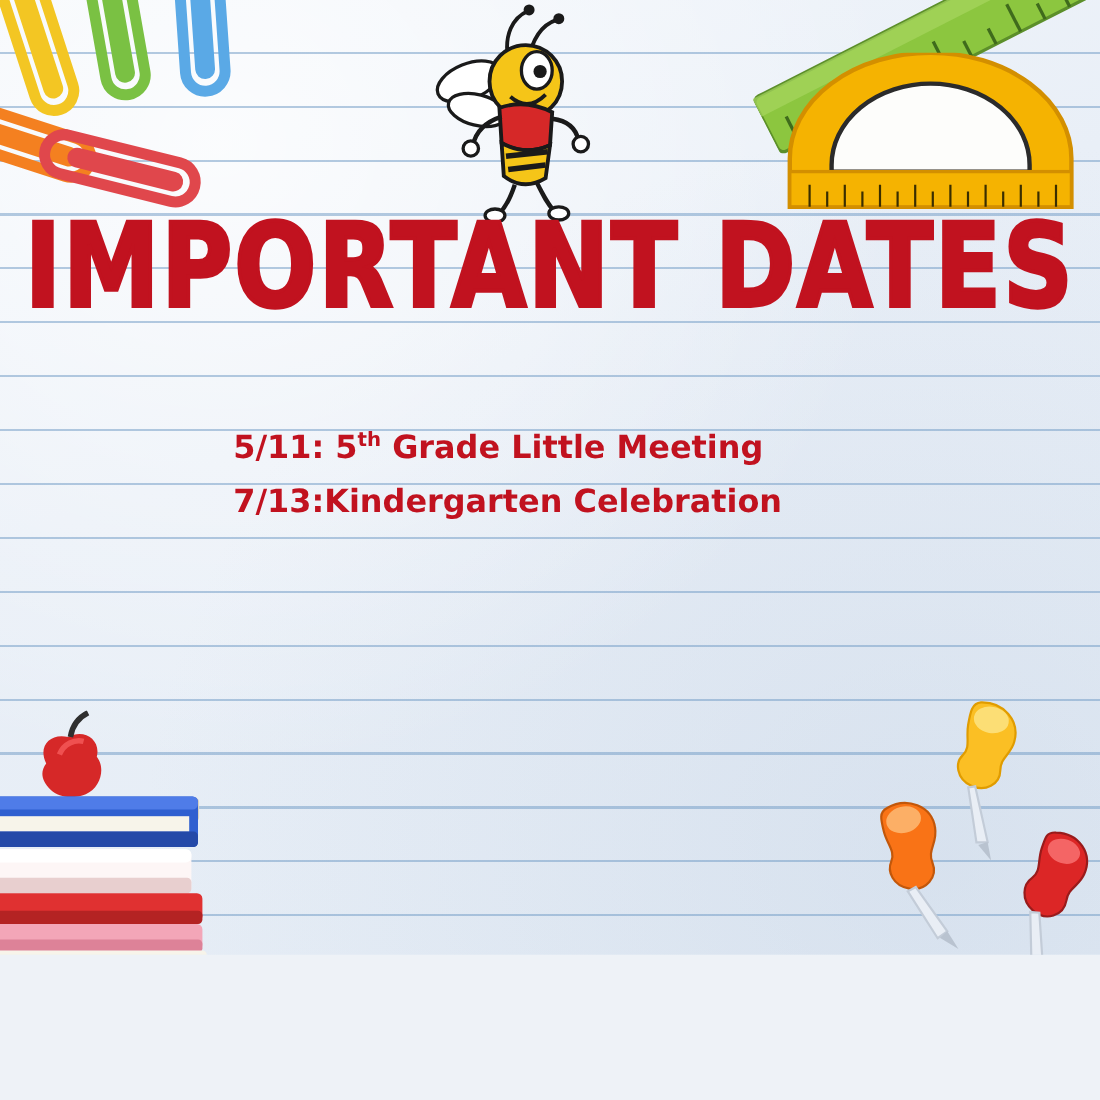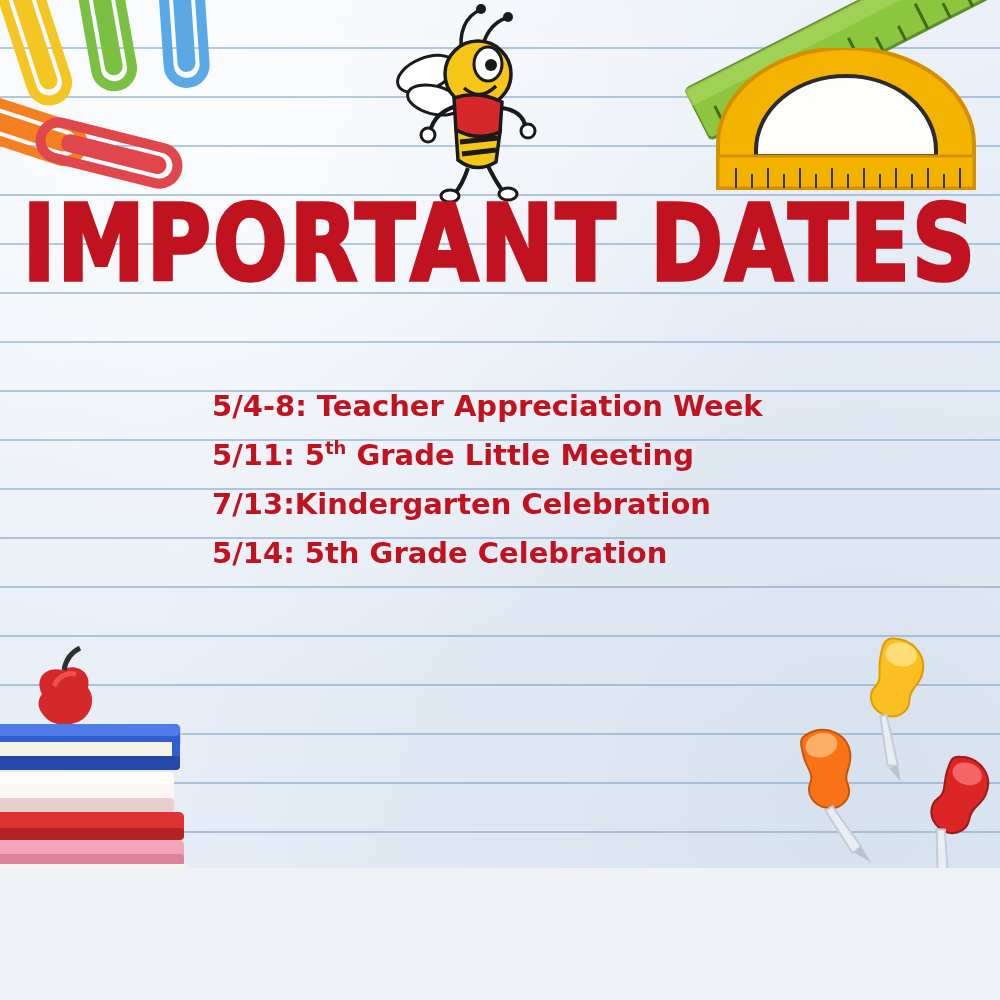--- a/index.html
+++ b/index.html
@@ -215,24 +215,22 @@
 
     <path d="M80,166 C76,178 72,186 66,192" stroke="#1a1a1a" stroke-width="4" fill="none"></path>
     <ellipse cx="62" cy="194" rx="9" ry="6" fill="#ffffff" stroke="#1a1a1a" stroke-width="3"></ellipse>
     <path d="M100,164 C106,176 110,184 116,190" stroke="#1a1a1a" stroke-width="4" fill="none"></path>
     <ellipse cx="120" cy="192" rx="9" ry="6" fill="#ffffff" stroke="#1a1a1a" stroke-width="3"></ellipse>
   </svg>
 
   <div class="title">Important Dates</div>
 
   <div class="dates">
-    <div class="line">5/4-8: Teacher Appreciation Week</div>
     <div class="line"><span>5/11: 5</span><sup>th</sup><span> Grade Little Meeting</span></div>
     <div class="line">7/13:Kindergarten Celebration</div>
-    <div class="line">5/14: 5th Grade Celebration</div>
   </div>
 
   <svg class="books" viewBox="0 0 260 230">
 
     <path d="M58,48 C50,32 62,20 78,24 C92,16 108,26 104,42 C112,52 108,70 94,76 C84,80 70,80 62,72 C54,64 52,56 58,48 Z" fill="#d62828"></path>
     <path d="M70,40 C74,30 84,26 92,28" stroke="#ff6b6b" stroke-width="5" fill="none" opacity="0.6"></path>
     <path d="M80,24 C82,12 88,6 96,2" stroke="#2f2f2f" stroke-width="5" fill="none"></path>
 
     <rect x="6" y="80" width="190" height="20" rx="3" fill="#f7f4ea" stroke="#d8d2c0" stroke-width="2"></rect>
     <rect x="2" y="78" width="194" height="46" rx="5" fill="#2f5fd0"></rect>

